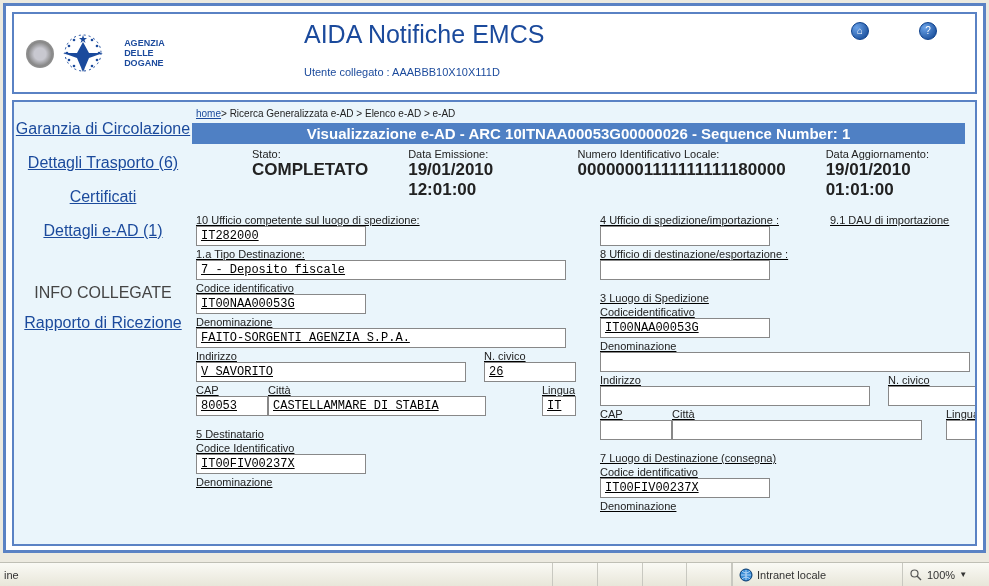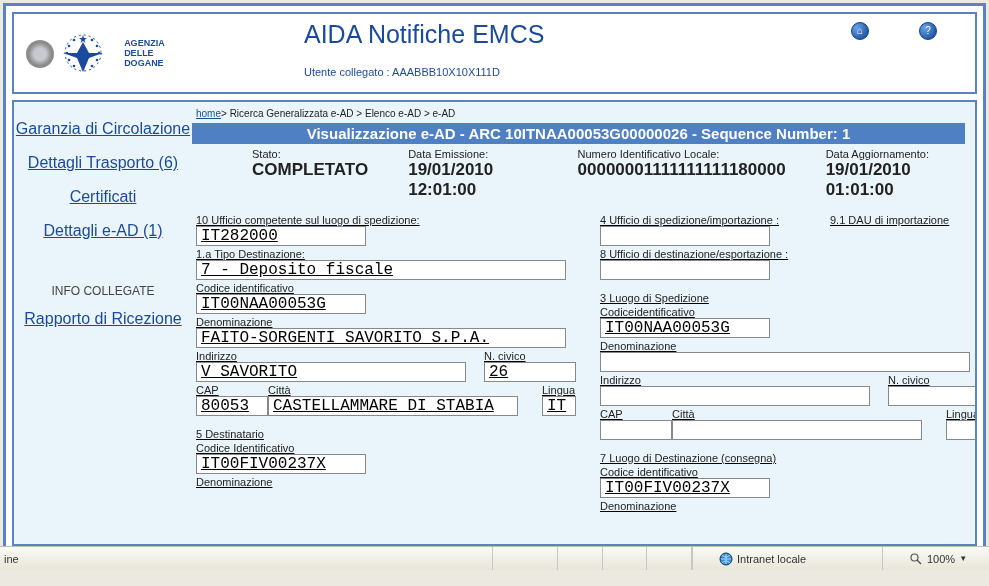--- a/index.html
+++ b/index.html
@@ -106,21 +106,21 @@
   .sidebar a {
     display: block;
     color: #1b4a9c;
     text-decoration: underline;
     font-size: 16px;
     margin-bottom: 16px;
     cursor: pointer;
   }
   .sidebar .section-title {
     color: #444;
-    font-size: 12px;
+    font-size: 16px;
     margin: 44px 0 12px 0;
   }
   .main {
     position: absolute;
     left: 178px;
     top: 0;
     right: 0;
     height: 100%;
     padding: 4px 10px 0 0;
   }
@@ -153,46 +153,45 @@
   .col {
     flex: 0 0 380px;
     text-decoration: underline;
   }
   .field-label { font-size: 11px; color: #222; margin-top: 2px; }
   .readonly {
     background: white;
     border: 1px solid #888;
     height: 20px;
     font-family: "Courier New", monospace;
-    font-size: 16px;
+    font-size: 12px;
     padding: 0 4px;
     line-height: 19px;
     overflow: hidden;
     white-space: nowrap;
   }
   .row { display: flex; align-items: flex-start; }
   .grow { flex: 1; }
   .section-head {
     font-size: 11px;
     color: #222;
     margin-top: 12px;
   }
   .status-bar {
     position: absolute;
-    bottom: 16px;
+    bottom: 0;
     left: 0;
     right: 0;
     height: 24px;
     background: linear-gradient(to bottom, #fafaf5, #e8e6d9);
     border-top: 1px solid #bfbfb5;
     display: flex;
     align-items: center;
     font-size: 11px;
     color: #333;
-    gap: 20px;
   }
   .status-left {
     padding-left: 4px;
     flex: 1;
     border-right: 1px solid #c8c8c0;
     height: 100%;
     display: flex;
     align-items: center;
   }
   .status-empty {
@@ -310,39 +309,39 @@
 
         <div class="col">
           <div class="field-label">10 Ufficio competente sul luogo di spedizione:</div>
           <div class="readonly" style="width:170px">IT282000</div>
           <div class="field-label">1.a Tipo Destinazione:</div>
           <div class="readonly" style="width:370px">7 - Deposito fiscale</div>
 
           <div class="field-label">Codice identificativo</div>
           <div class="readonly" style="width:170px">IT00NAA00053G</div>
           <div class="field-label">Denominazione</div>
-          <div class="readonly" style="width:370px">FAITO-SORGENTI SAVORITO S.P.A.</div>
+          <div class="readonly" style="width:370px">FAITO-SORGENTI AGENZIA S.P.A.</div>
           <div class="row">
             <div class="grow">
               <div class="field-label">Indirizzo</div>
               <div class="readonly" style="width:270px">V SAVORITO</div>
             </div>
             <div>
               <div class="field-label">N. civico</div>
               <div class="readonly" style="width:92px">26</div>
             </div>
           </div>
           <div class="row">
             <div>
               <div class="field-label">CAP</div>
               <div class="readonly" style="width:72px">80053</div>
             </div>
             <div class="grow">
               <div class="field-label">Città</div>
-              <div class="readonly" style="width:250px">CASTELLAMMARE DI STABIA</div>
+              <div class="readonly" style="width:218px">CASTELLAMMARE DI STABIA</div>
             </div>
             <div>
               <div class="field-label">Lingua</div>
               <div class="readonly" style="width:34px">IT</div>
             </div>
           </div>
 
           <div class="section-head">5 Destinatario</div>
           <div class="field-label">Codice Identificativo</div>
           <div class="readonly" style="width:170px">IT00FIV00237X</div>

